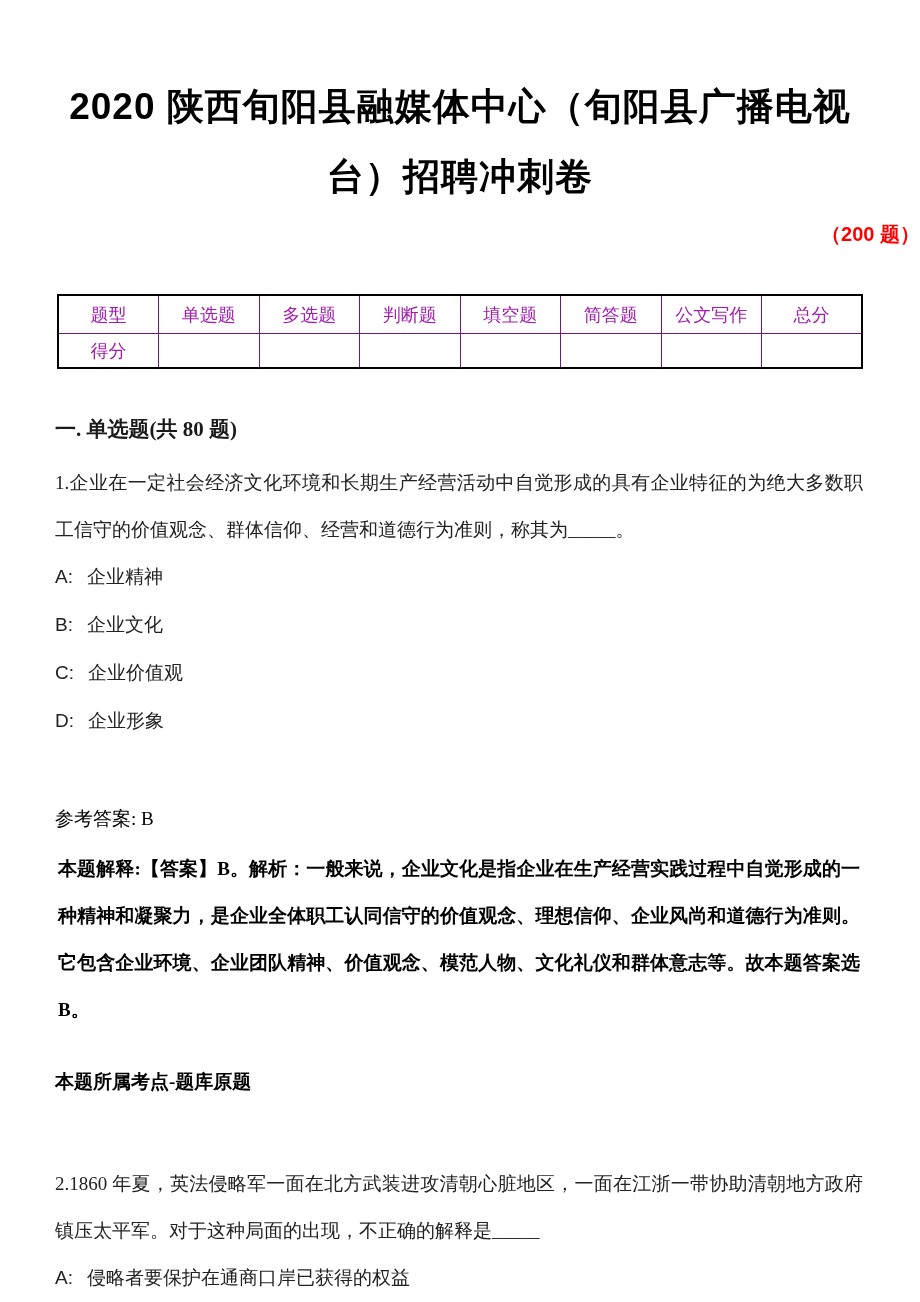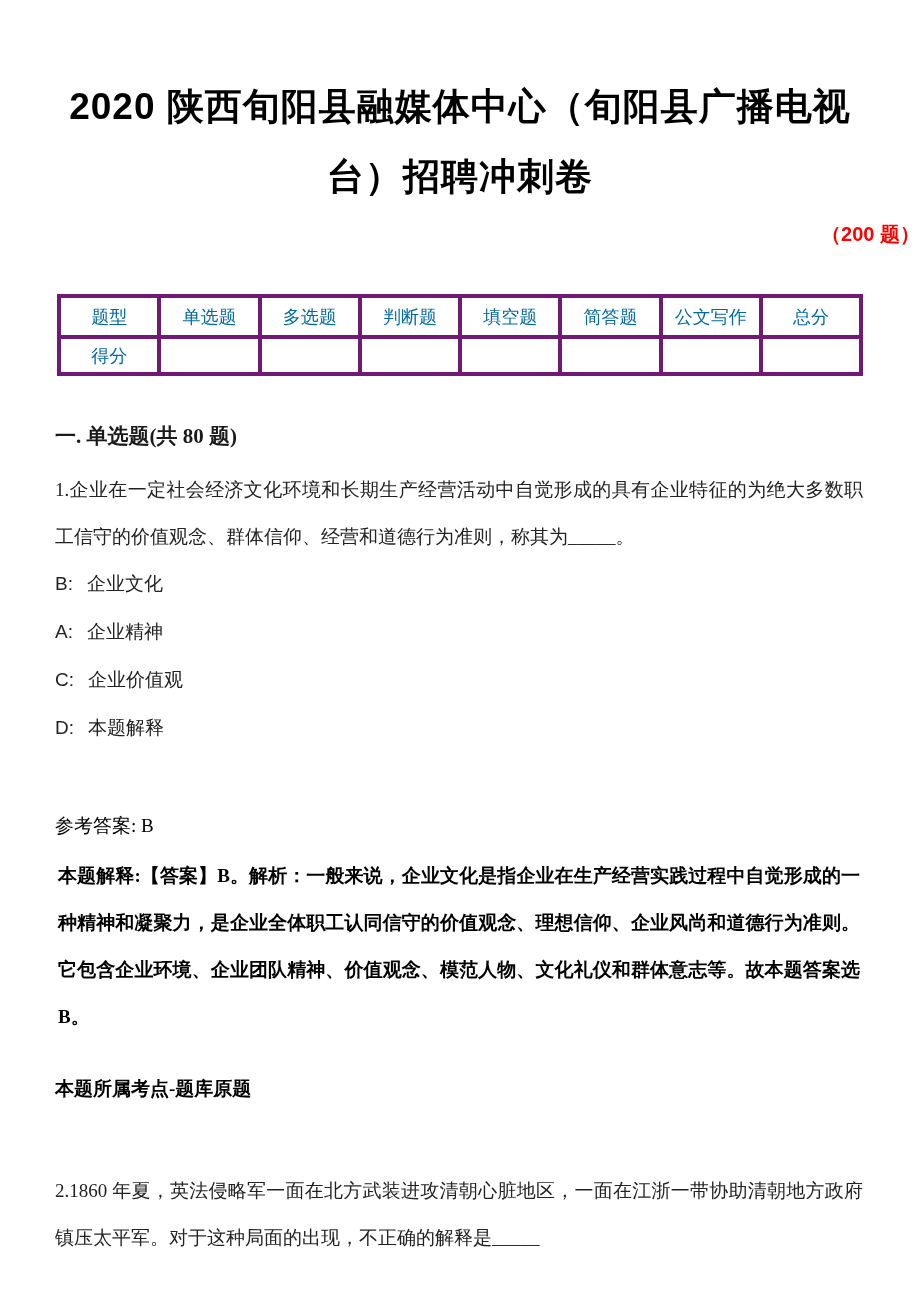--- a/index.html
+++ b/index.html
@@ -33,25 +33,25 @@
     line-height:26px;
   }
   .score-table{
     width:806px;
     margin:47px auto 0 auto;
     border-collapse:collapse;
     table-layout:fixed;
     border:2px solid #000;
   }
   .score-table td{
-    border:4px solid #701a75;
+    border:1px solid #701a75;
     text-align:center;
     vertical-align:middle;
     font-size:18px;
-    color:#0369a1;
+    color:#a21caf;
     padding:0;
   }
   .score-table tr.hdr td{height:37px;}
   .score-table tr.scr td{height:33px;}
   .content{margin:0 57px 0 55px;}
   .section-heading{
     margin:45px 0 0 0;
     font-size:21px;
     font-weight:bold;
     color:#1a1a1a;
@@ -135,36 +135,41 @@
     </table>
 
   <div class="content">
 
     <h2 class="section-heading">一. 单选题(共 80 题)</h2>
 
     <p class="stem">1.企业在一定社会经济文化环境和长期生产经营活动中自觉形成的具有企业特征的为绝大多数职工信守的价值观念、群体信仰、经营和道德行为准则，称其为_____。</p>
 
     <div class="options">
       <div class="option">
-        <span class="opt-label">B:</span><span class="opt-text">企业文化</span>
+        <span class="opt-label">A:</span><span class="opt-text">企业精神</span>
       </div>
       <div class="option">
-        <span class="opt-label">A:</span><span class="opt-text">企业精神</span>
+        <span class="opt-label">B:</span><span class="opt-text">企业文化</span>
       </div>
       <div class="option">
         <span class="opt-label">C:</span><span class="opt-text">企业价值观</span>
       </div>
       <div class="option">
-        <span class="opt-label">D:</span><span class="opt-text">本题解释</span>
+        <span class="opt-label">D:</span><span class="opt-text">企业形象</span>
       </div>
     </div>
 
     <p class="answer-line">参考答案: B</p>
 
     <p class="explanation">本题解释:【答案】B。解析：一般来说，企业文化是指企业在生产经营实践过程中自觉形成的一种精神和凝聚力，是企业全体职工认同信守的价值观念、理想信仰、企业风尚和道德行为准则。它包含企业环境、企业团队精神、价值观念、模范人物、文化礼仪和群体意志等。故本题答案选 B。</p>
 
     <p class="knowledge-point">本题所属考点-题库原题</p>
 
     <p class="stem q2">2.1860 年夏，英法侵略军一面在北方武装进攻清朝心脏地区，一面在江浙一带协助清朝地方政府镇压太平军。对于这种局面的出现，不正确的解释是_____</p>
 
+    <div class="options">
+      <div class="option">
+        <span class="opt-label">A:</span><span class="opt-text">侵略者要保护在通商口岸已获得的权益</span>
+      </div>
+    </div>
 
   </div>
 </div>
 
 </body></html>

